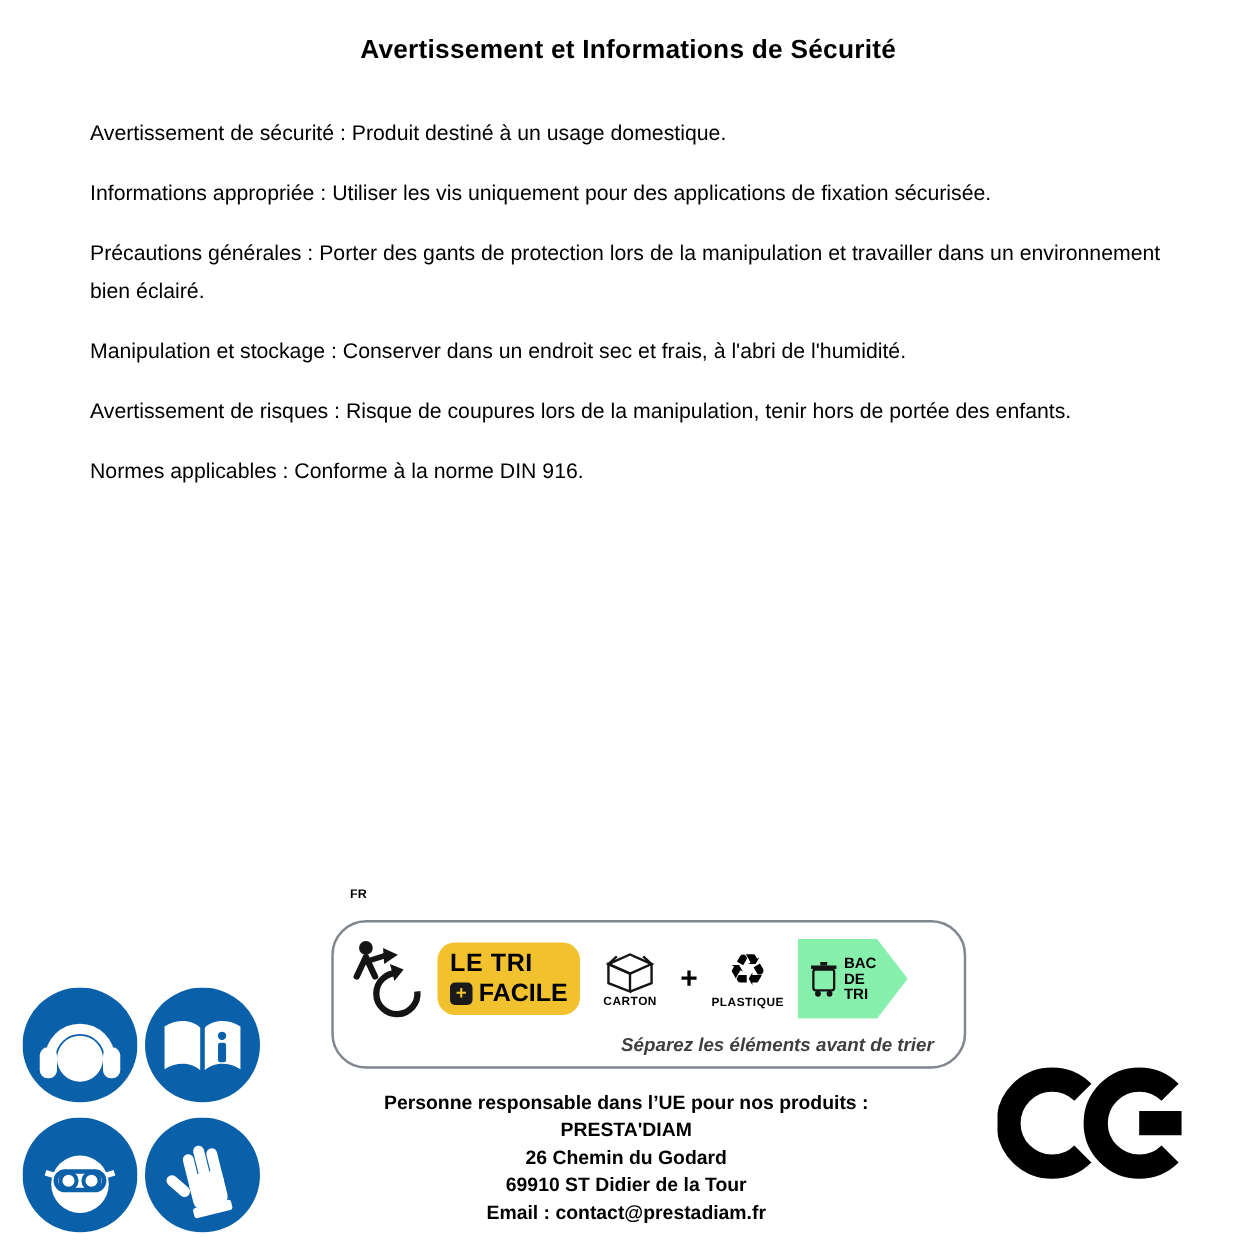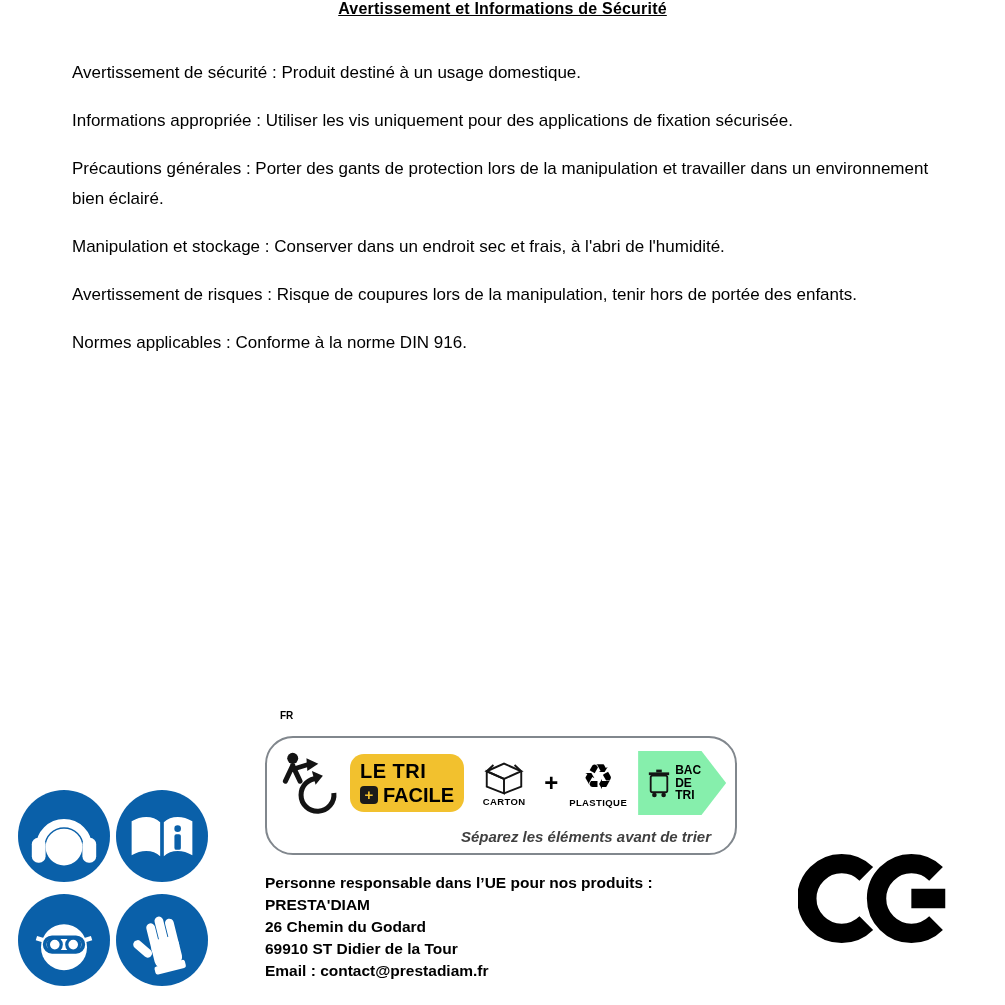--- a/index.html
+++ b/index.html
@@ -1,38 +1,38 @@
 <!DOCTYPE html>
 <html><head>
 <meta charset="utf-8">
 <style>
   html,body{margin:0;padding:0;}
   body{
     width:1005px;height:1005px;background:#ffffff;position:relative;overflow:hidden;
     font-family:"Liberation Sans", sans-serif;color:#000;
   }
   h1.title{
-    margin:0;text-align:center;
-    font-size:16px;font-weight:bold;letter-spacing:.2px;text-decoration:underline;
+    margin:0;padding-top:28px;text-align:center;
+    font-size:21px;font-weight:bold;letter-spacing:.2px;
   }
   .content{padding:40px 70px 0 72px;}
   .para{font-size:17px;line-height:30px;margin:0 0 18px 0;}
 
   
   .icon-grid{
     position:absolute;left:16px;top:784px;
     display:grid;grid-template-columns:96px 96px;grid-auto-rows:104px;
     justify-items:center;align-items:center;column-gap:2px;
   }
   .mi{width:92px;height:92px;display:block;}
 
   
   .fr-label{position:absolute;left:280px;top:710px;font-weight:bold;font-size:10px;}
   .tri-banner{
-    position:absolute;left:265px;top:736px;width:472px;height:119px;
+    position:absolute;left:265px;top:736px;width:508px;height:119px;
     border:2px solid #81878d;border-radius:28px;background:#fff;box-sizing:border-box;
   }
   .tri-row{display:flex;align-items:center;gap:7px;padding:7px 8px 0 12px;height:76px;}
   .triman{width:64px;height:68px;flex:0 0 auto;}
   .yellow-blob{
     background:#F2C12E;border-radius:14px;padding:4px 10px;height:58px;box-sizing:border-box;
     display:flex;flex-direction:column;justify-content:center;gap:2px;flex:0 0 auto;
   }
   .letri{font-weight:bold;font-size:20px;letter-spacing:.5px;line-height:22px;}
   .facile-row{display:flex;align-items:center;gap:5px;font-weight:bold;font-size:20px;line-height:22px;}
@@ -50,21 +50,21 @@
     display:flex;align-items:center;gap:4px;padding-left:9px;box-sizing:border-box;
   }
   .bac-text{font-weight:bold;font-size:12px;line-height:12.5px;}
   .tri-tagline{
     position:absolute;right:24px;bottom:8px;
     font-style:italic;font-weight:bold;font-size:15px;color:#3f3f3f;
   }
 
   
   .address{
-    position:absolute;left:265px;top:872px;width:472px;text-align:left;
+    position:absolute;left:265px;top:872px;width:472px;text-align:center;
     font-weight:bold;font-size:15.5px;line-height:22px;
   }
 
   
   .ce{position:absolute;left:798px;top:850px;width:155px;height:97px;}
 </style>
 </head>
 <body>
 
 <main>

